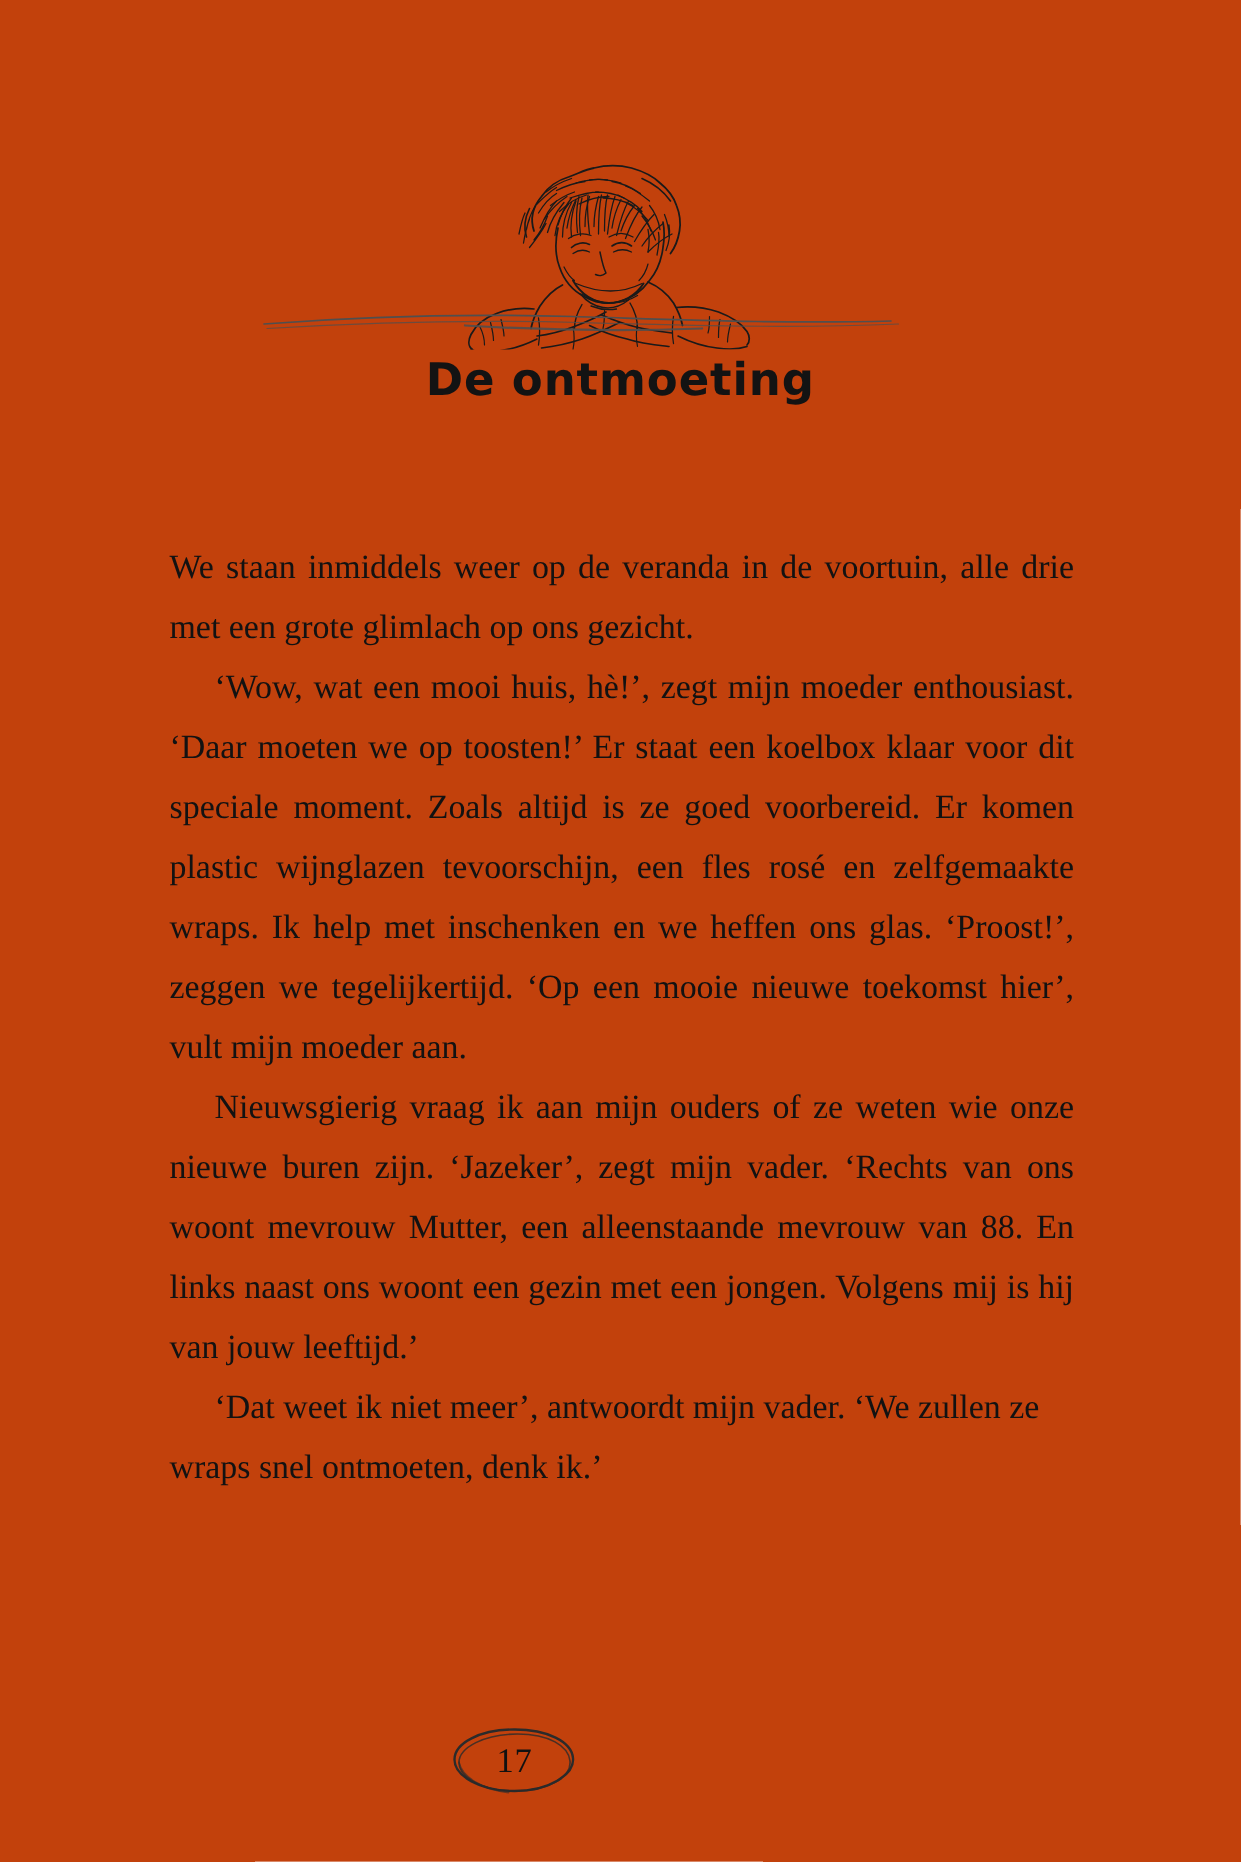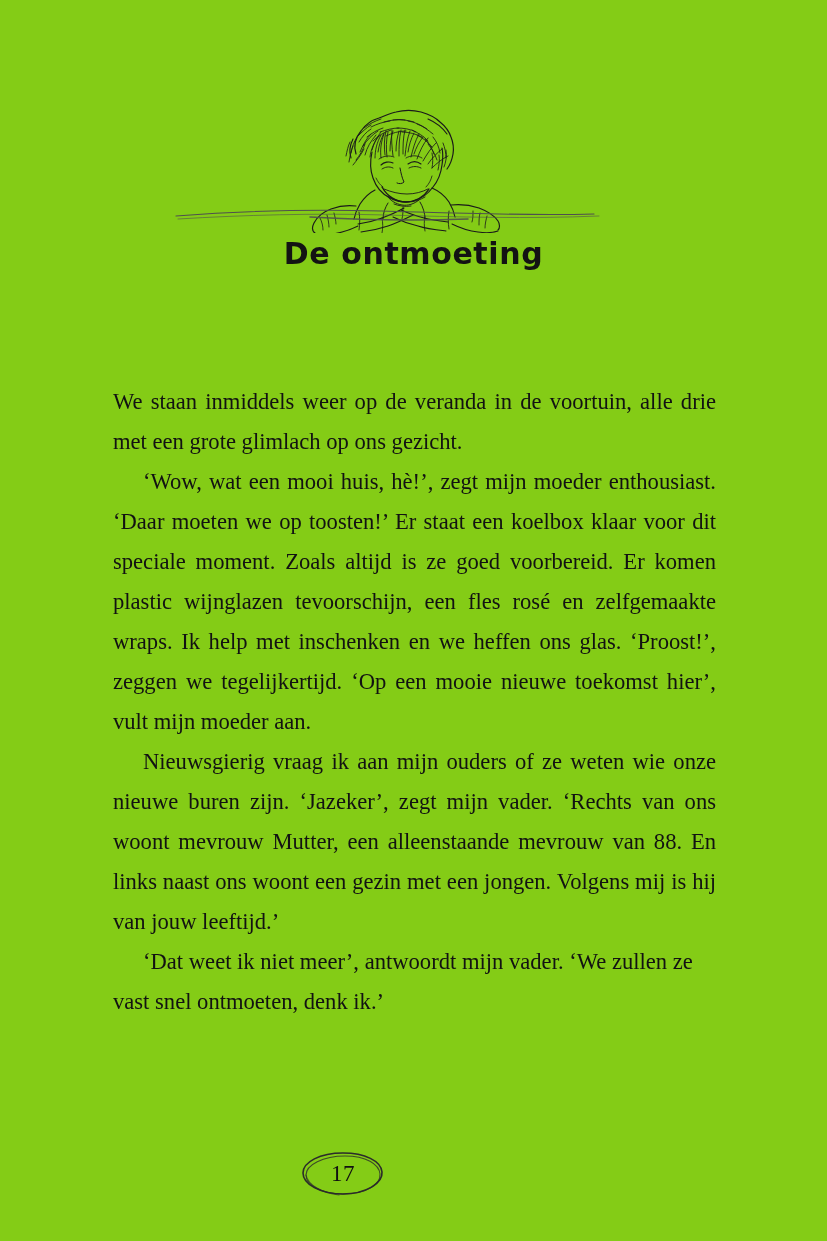--- a/index.html
+++ b/index.html
@@ -15,21 +15,21 @@
     position: relative;
     overflow: hidden;
     font-family: "Liberation Serif", "DejaVu Serif", serif;
     color: #111111;
     -webkit-font-smoothing: antialiased;
   }
 
   .page {
     position: absolute;
     inset: 0;
-    background: #84cc16;
+    background: #c2410c;
   }
 
   
   .chapter-head {
     position: absolute;
     left: 0;
     top: 0;
     width: 827px;
     height: 300px;
   }
@@ -66,21 +66,20 @@
     position: absolute;
     left: 113px;
     top: 358px;
     width: 603px;
     font-size: 22.6px;
     line-height: 40px;
     text-align: justify;
     text-justify: inter-word;
     color: #121212;
     hyphens: manual;
-    margin-top: 24px;
   }
 
   .bodytext p {
     margin: 0;
     text-indent: 0;
   }
   .bodytext p.indent {
     text-indent: 30px;
     font-family: Liberation Serif, serif;
   }
@@ -221,21 +220,21 @@
       </svg>
     </div>
 
     <div class="chapter-title">De ontmoeting</div>
   </div>
 
   <div class="bodytext">
     <p>We staan inmiddels weer op de veranda in de voortuin, alle drie met een grote glimlach op ons gezicht.</p>
     <p class="indent">‘Wow, wat een mooi huis, hè!’, zegt mijn moeder enthousiast. ‘Daar moeten we op toosten!’ Er staat een koelbox klaar voor dit speciale moment. Zoals altijd is ze goed voorbereid. Er komen plastic wijnglazen tevoorschijn, een fles rosé en zelfgemaakte wraps. Ik help met inschenken en we heffen ons glas. ‘Proost!’, zeggen we tegelijkertijd. ‘Op een mooie nieuwe toekomst hier’, vult mijn moeder aan.</p>
     <p class="indent">Nieuwsgierig vraag ik aan mijn ouders of ze weten wie onze nieuwe buren zijn. ‘Jazeker’, zegt mijn vader. ‘Rechts van ons woont mevrouw Mutter, een alleenstaande mevrouw van 88. En links naast ons woont een gezin met een jongen. Volgens mij is hij van jouw leeftijd.’</p>
-    <p class="indent">‘Dat weet ik niet meer’, antwoordt mijn vader. ‘We zullen ze vast snel ontmoeten, denk ik.’</p>
+    <p class="indent">‘Dat weet ik niet meer’, antwoordt mijn vader. ‘We zullen ze wraps snel ontmoeten, denk ik.’</p>
   </div>
 
   <div class="folio">
     <div class="folio-inner">
       <svg viewBox="0 0 96 56" xmlns="http://www.w3.org/2000/svg" fill="none" stroke="#2b2b2b" stroke-linecap="round">
         <path d="M48 7C70 7 86 15 87 26c1 11-16 22-39 22C25 48 8 38 8 27 8 16 25 7 48 7Z" stroke-width="1.6"></path>
         <path d="M50 10C71 10 84 18 85 28c1 11-15 20-37 20C27 48 11 39 11 29c0-10 17-19 39-19Z" stroke-width="1.1" stroke-opacity="0.8"></path>
         <path d="M44 49c-17-2-31-10-33-20" stroke-width="1.2" stroke-opacity="0.6"></path>
       </svg>
       <div class="folio-number">17</div>

